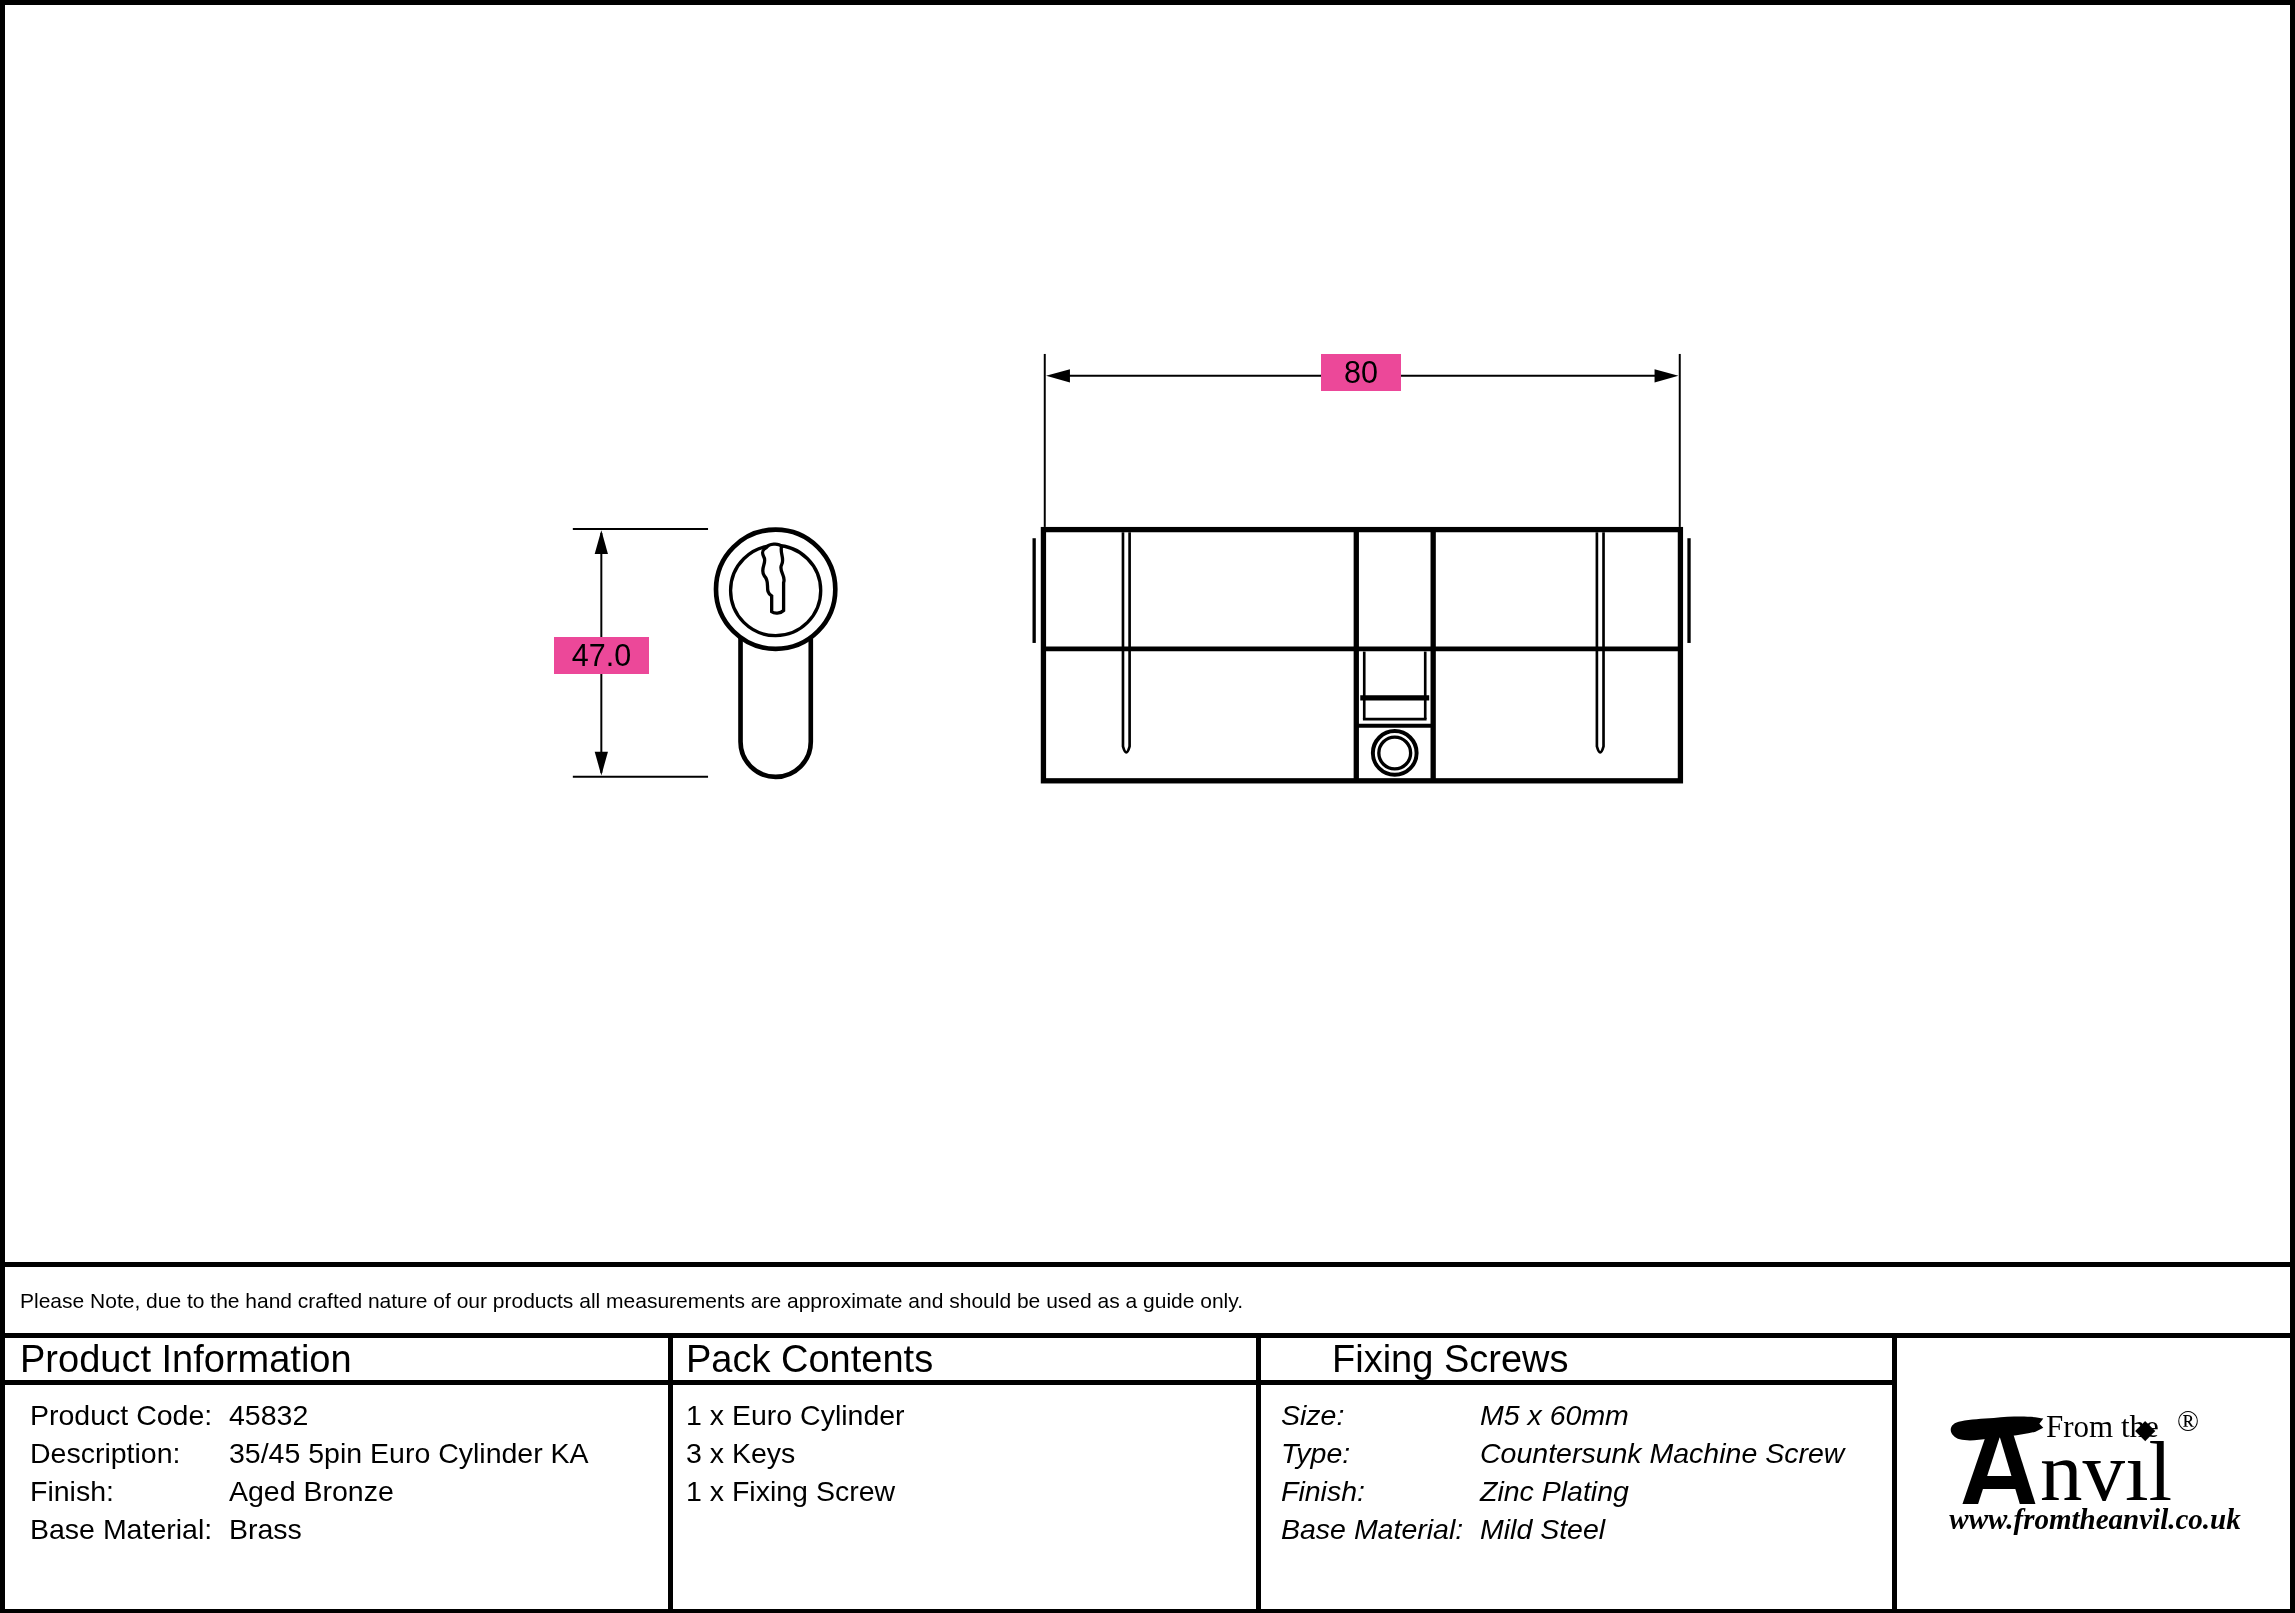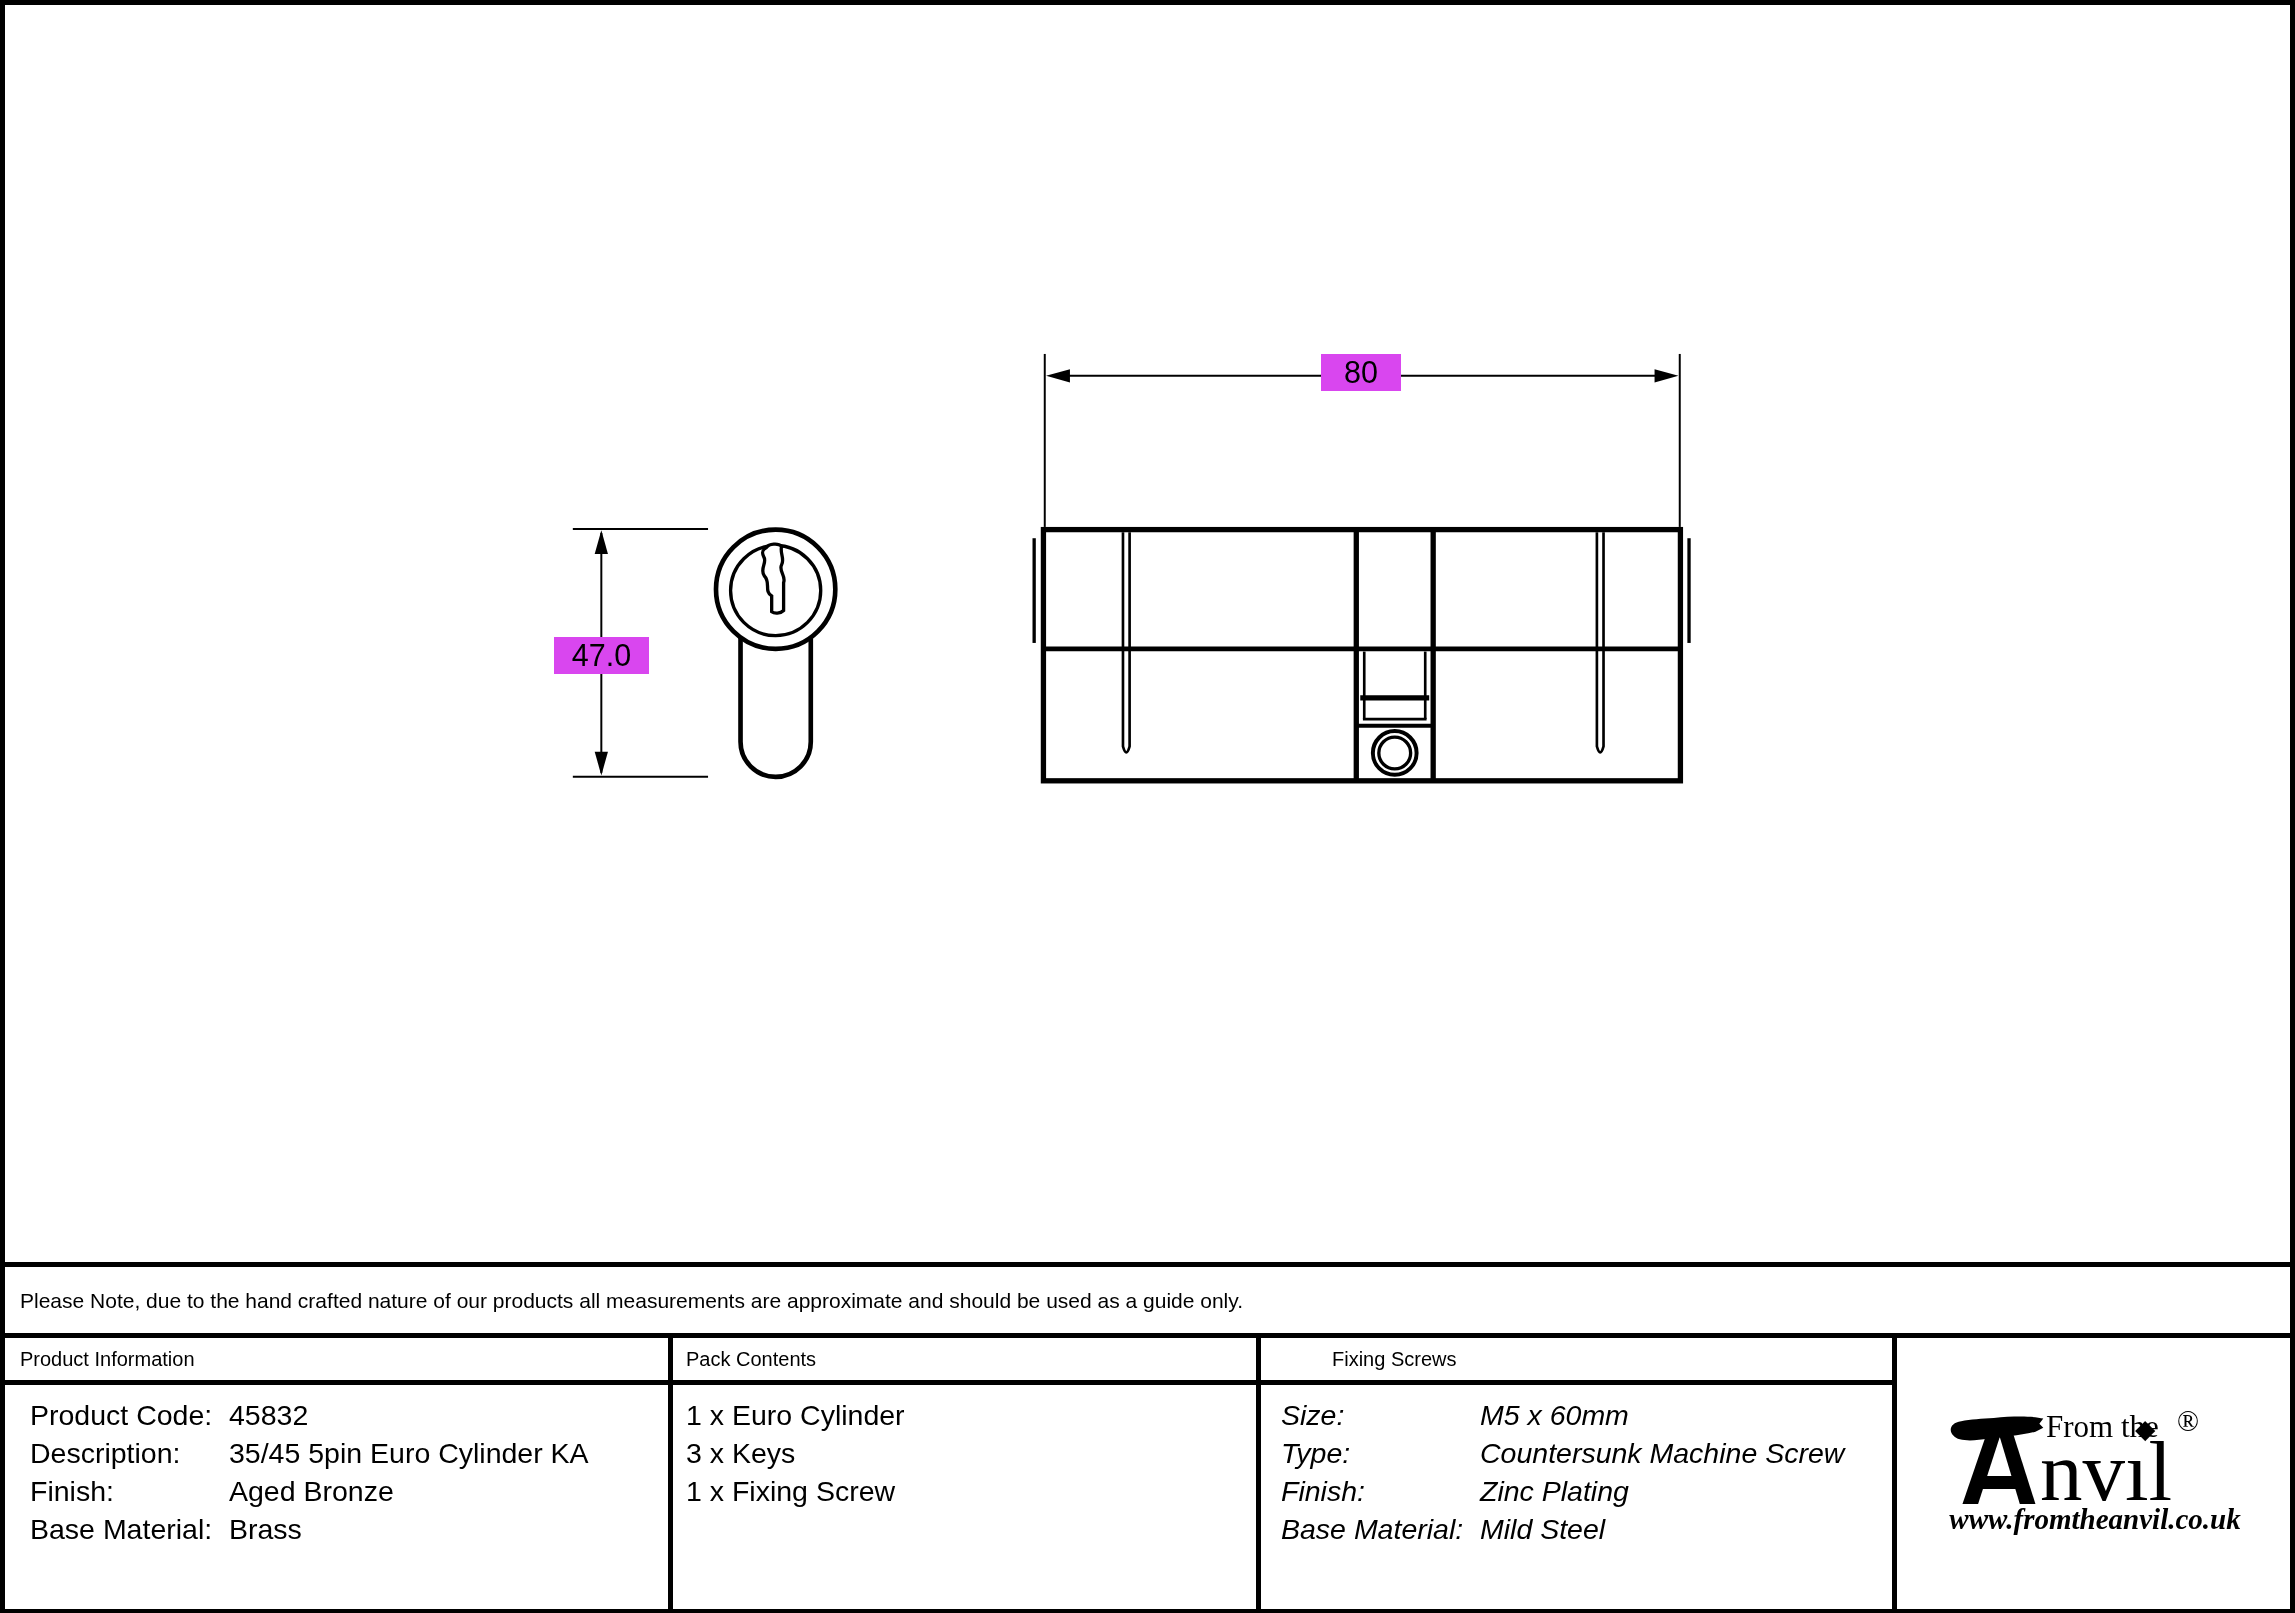--- a/index.html
+++ b/index.html
@@ -9,30 +9,30 @@
     background:#ffffff;
     font-family:"Liberation Sans",sans-serif;
     color:#000;
     overflow:hidden;
   }
   .border-frame{position:absolute;inset:0;border:5.3px solid #000;pointer-events:none;}
   .hl{position:absolute;background:#000;height:5.3px;}
   .vl{position:absolute;background:#000;width:5.3px;}
   svg.drawing{position:absolute;left:0;top:0;}
   .dim-label{
-    position:absolute;background:#d946ef;text-align:center;
+    position:absolute;background:#ec4899;text-align:center;
     font-size:30.5px;line-height:37px;height:37px;
   }
   .note-text{
     position:absolute;left:20px;top:1282px;height:37px;line-height:37px;
     font-size:21px;white-space:nowrap;
   }
   .col-header{
     position:absolute;top:1341px;height:37px;line-height:37px;
-    font-size:20px;white-space:nowrap;
+    font-size:38px;white-space:nowrap;
   }
   .cell{position:absolute;top:1396px;font-size:28.5px;}
   .trow{height:38px;line-height:38px;white-space:nowrap;}
   .tlabel{display:inline-block;width:199px;}
   
   .logo-tagline{
     position:absolute;left:2046px;top:1411px;font-family:"Liberation Serif",serif;
     font-size:31px;line-height:31px;white-space:nowrap;
   }
   .logo-wordmark{

